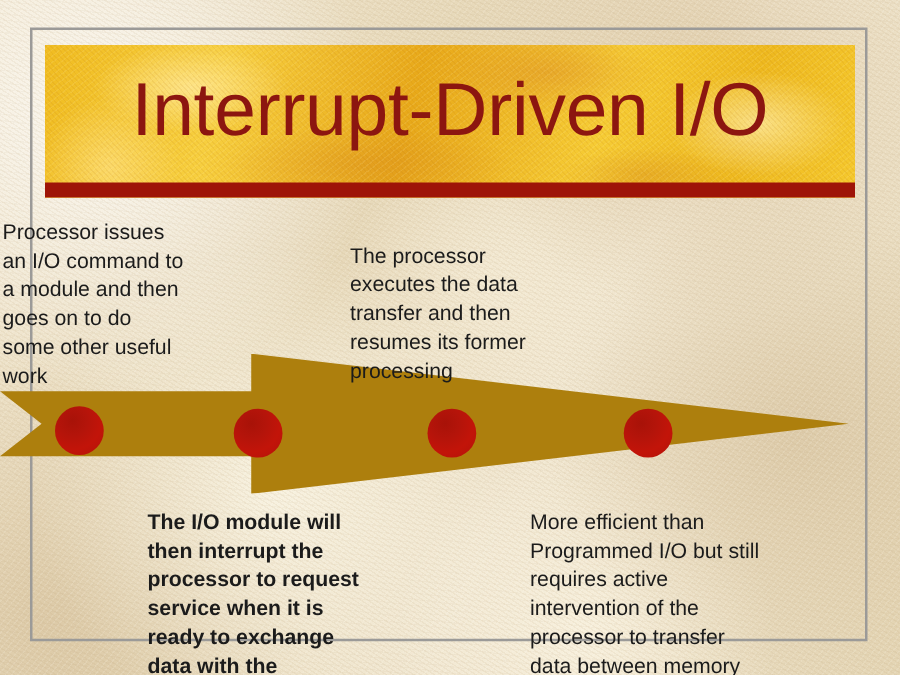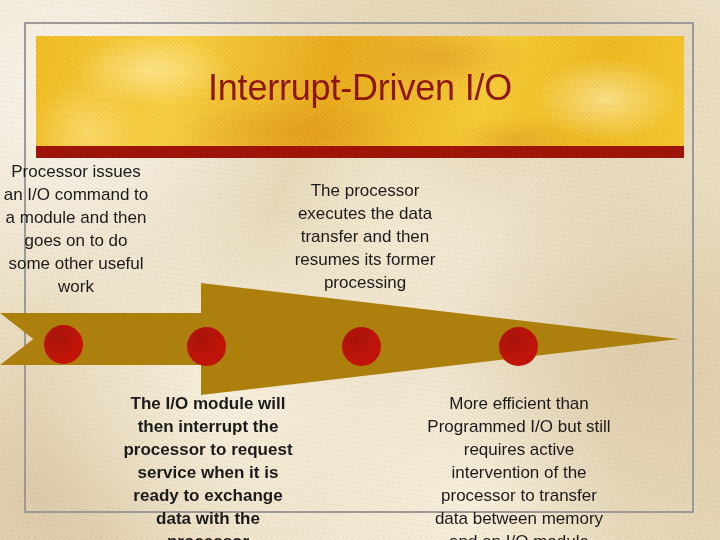--- a/index.html
+++ b/index.html
@@ -85,21 +85,21 @@
   #title-text {
     position: absolute;
     left: 0;
     top: 0;
     width: 100%;
     height: 103px;
     display: flex;
     align-items: center;
     justify-content: center;
     color: #8c1610;
-    font-size: 36px;
+    font-size: 60px;
     font-weight: normal;
     letter-spacing: -0.2px;
     white-space: nowrap;
     z-index: 2;
   }
   #title-rule {
     position: absolute;
     left: 36px;
     top: 146px;
     width: 648px;
@@ -149,22 +149,23 @@
   #stage-dot-2 { left: 187px; top: 327px; }
   #stage-dot-3 { left: 342px; top: 327px; }
   #stage-dot-4 { left: 499px; top: 327px; }
 
   
   .caption {
     position: absolute;
     color: #1b1b1b;
     font-size: 17px;
     line-height: 23px;
-    text-align: center;
+    text-align: left;
     white-space: pre-line;
+    margin-top: 14px;
   }
   #caption-top-left   { left: 2px;   top: 160px; width: 148px; }
   #caption-top-right  { left: 280px; top: 179px; width: 170px; }
   #caption-bot-left   { left: 118px; top: 392px; width: 180px; font-weight: bold; }
   #caption-bot-right  { left: 424px; top: 392px; width: 190px; }
 </style>
 </head>
 <body>
 
 <div id="slide">

